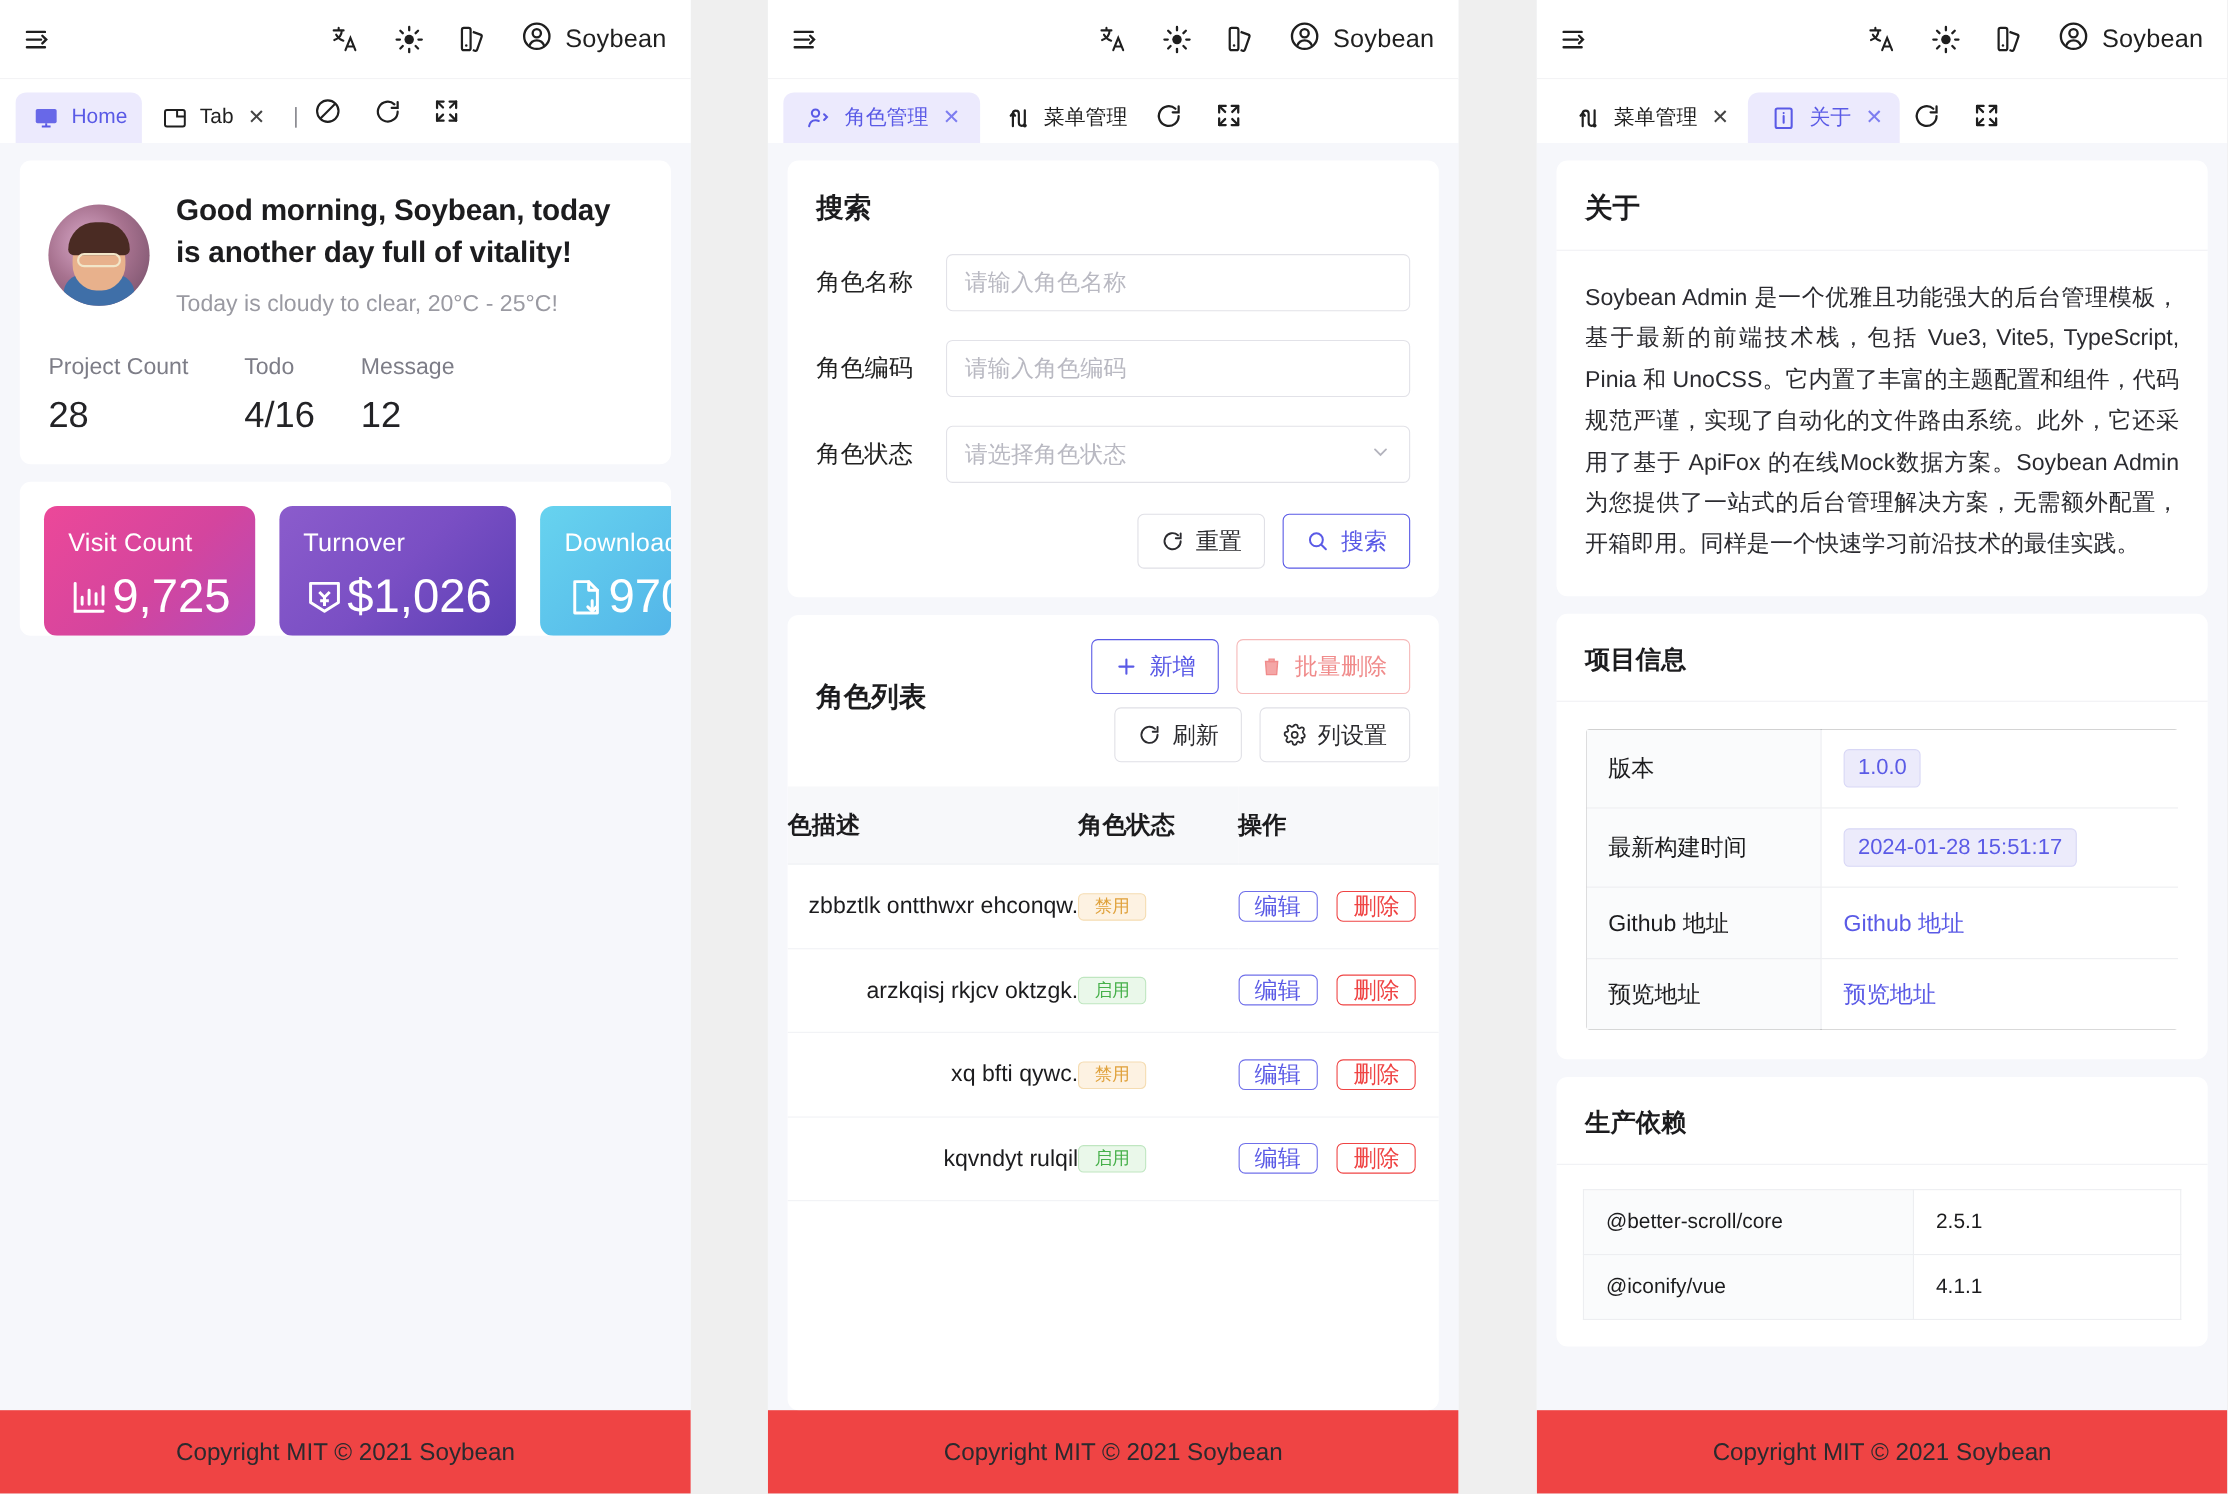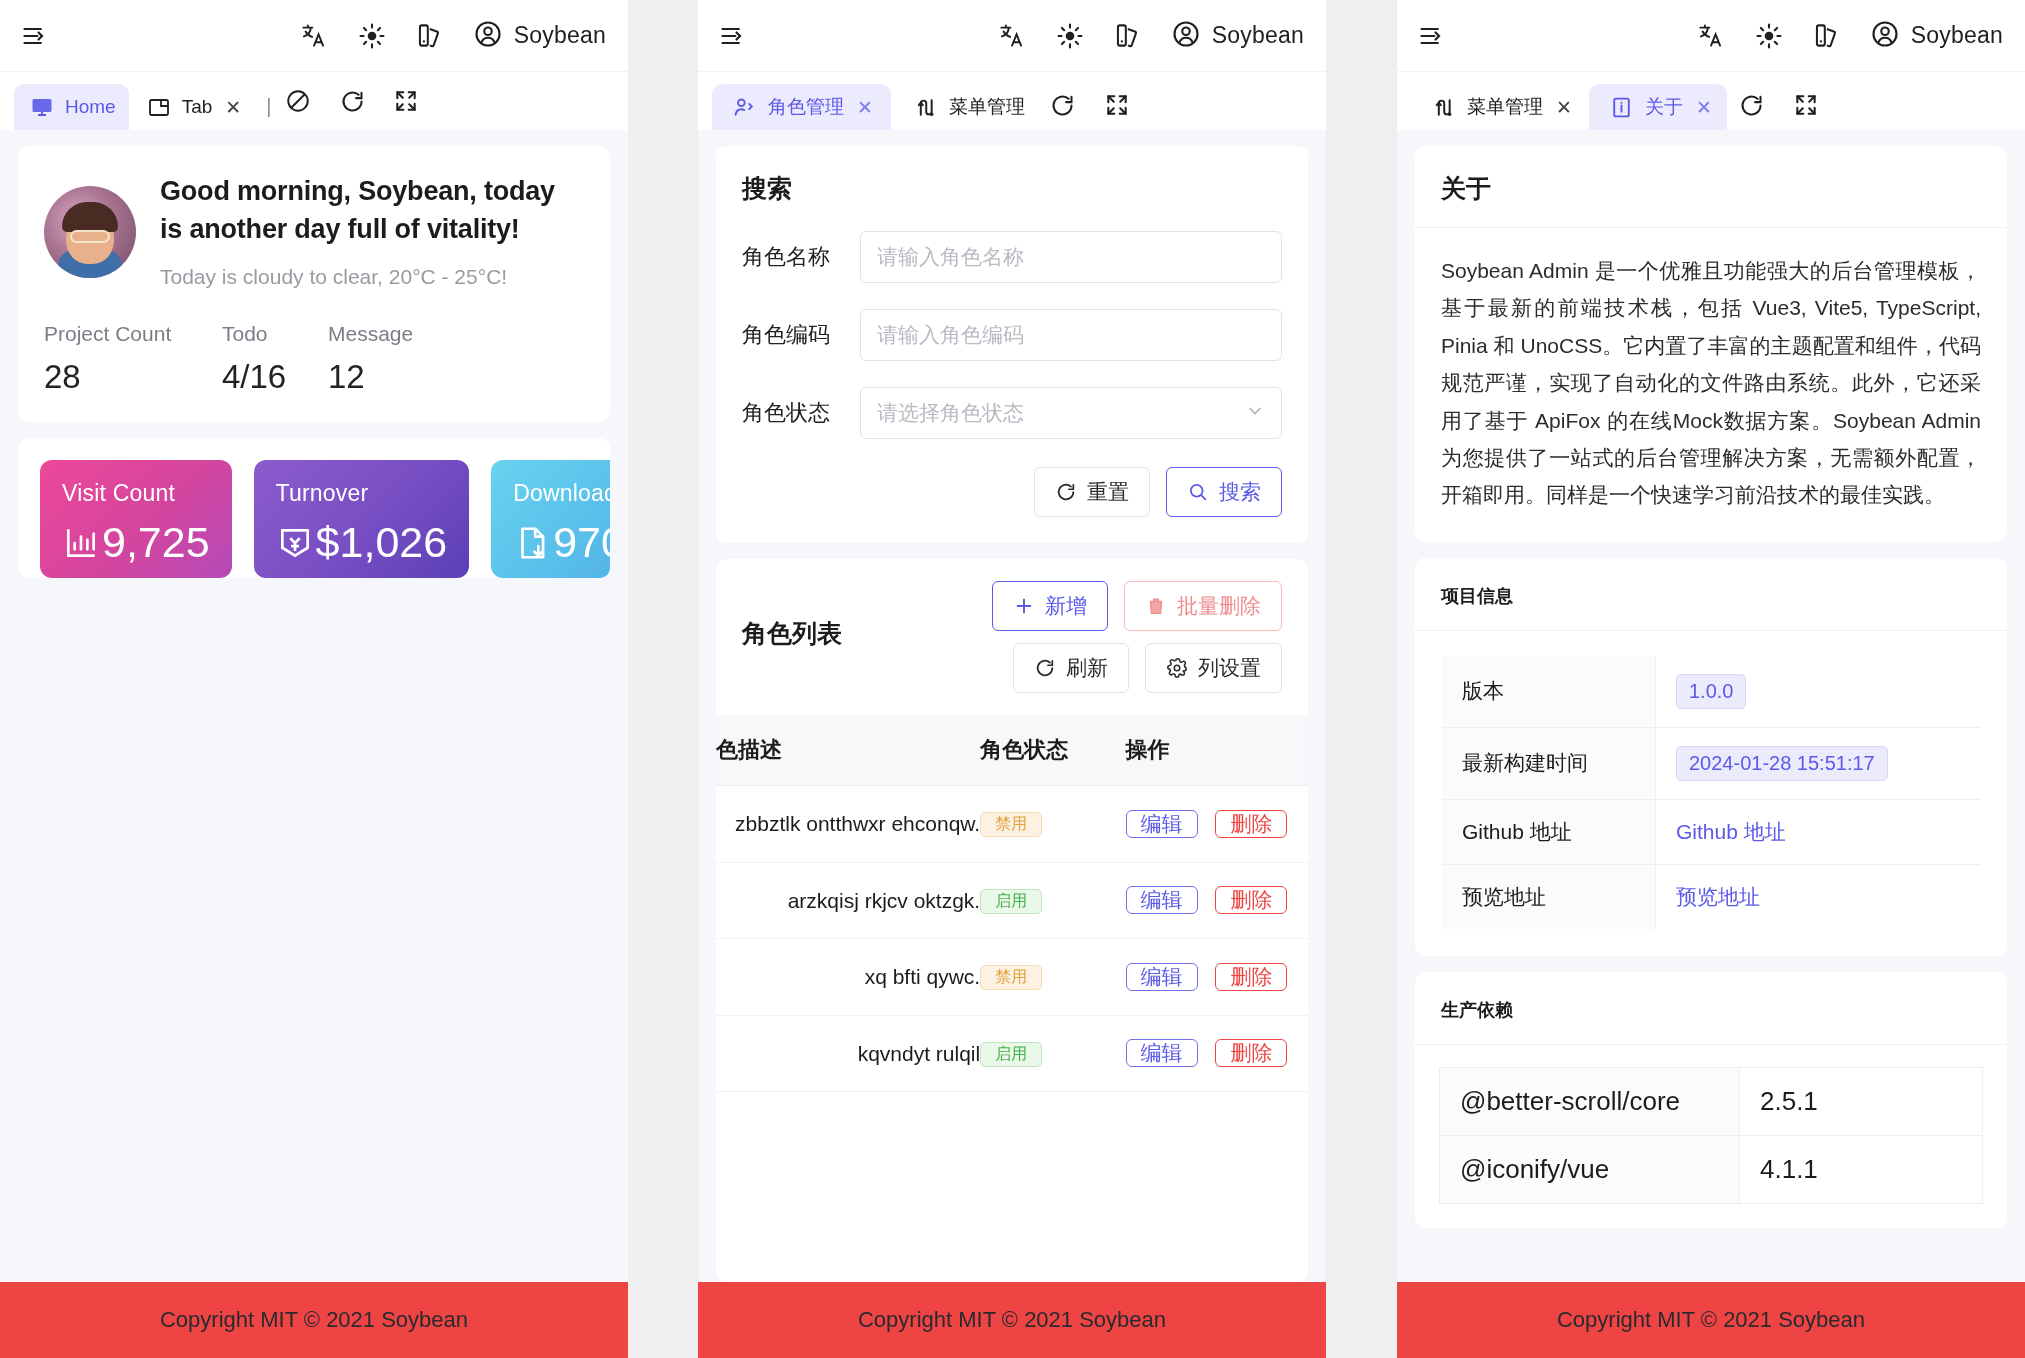--- a/index.html
+++ b/index.html
@@ -165,30 +165,30 @@
   .badge.off { background: #fdf2e2; color: #e0a23c; border: 1px solid #f5dcb1; }
   .badge.on { background: #eaf8ea; color: #46b04a; border: 1px solid #bfe6c0; }
   .minibtn { display: inline-flex; align-items:center; justify-content:center; height: 28px; padding: 0 14px; border-radius: 6px; font-size: 21px; cursor: pointer; }
   .minibtn.edit { border: 1px solid #7070ea; color: #5a5ae6; }
   .minibtn.del { border: 1px solid #ef4444; color: #ef4444; margin-left: 12px; }
 
   
   .aboutcard { padding: 0; }
   .about-head { padding: 26px 26px 22px 26px; font-size: 25px; font-weight: 700; color: #1c1c1e; border-bottom: 1px solid #f0f1f4; }
   .about-body { padding: 24px 26px 28px 26px; font-size: 21px; line-height: 1.78; color: #2b2b30; text-align: justify; }
-  .seccard-head { padding: 26px 26px 22px 26px; font-size: 18px; font-weight: 700; color: #1c1c1e; border-bottom: 1px solid #f0f1f4; }
+  .seccard-head { padding: 26px 26px 22px 26px; font-size: 23px; font-weight: 700; color: #1c1c1e; border-bottom: 1px solid #f0f1f4; }
   .seccard-body { padding: 22px 24px 24px 24px; }
   table.kv { width: 100%; border-collapse: collapse; border: 3px solid #404040; border-radius: 6px; overflow: hidden; }
   table.kv td { padding: 18px 20px; font-size: 21px; border: 1px solid #edeef1; }
   table.kv td.k { background: #fafbfc; width: 215px; color: #1c1c1e; }
   table.kv td.v { background: #fff; }
   .tag { display: inline-block; background: #ecebfb; color: #5a5ae6; border: 1px solid #d8d7f6; padding: 5px 12px; border-radius: 5px; font-size: 20px; }
   .lnk { color: #5a5ae6; cursor: pointer; }
   table.dep { width: 100%; border-collapse: collapse; border: 1px solid #edeef1; }
-  table.dep td { padding: 18px 20px; font-size: 26px; border: 1px solid #edeef1; color: #1c1c1e; }
+  table.dep td { padding: 18px 20px; font-size: 19px; border: 1px solid #edeef1; color: #1c1c1e; }
   table.dep td.n { background: #fafbfc; width: 300px; }
 </style>
 </head>
 <body>
 
 <div class="stage">
 
   <div class="panel p1">
 
     <div class="hdr">

